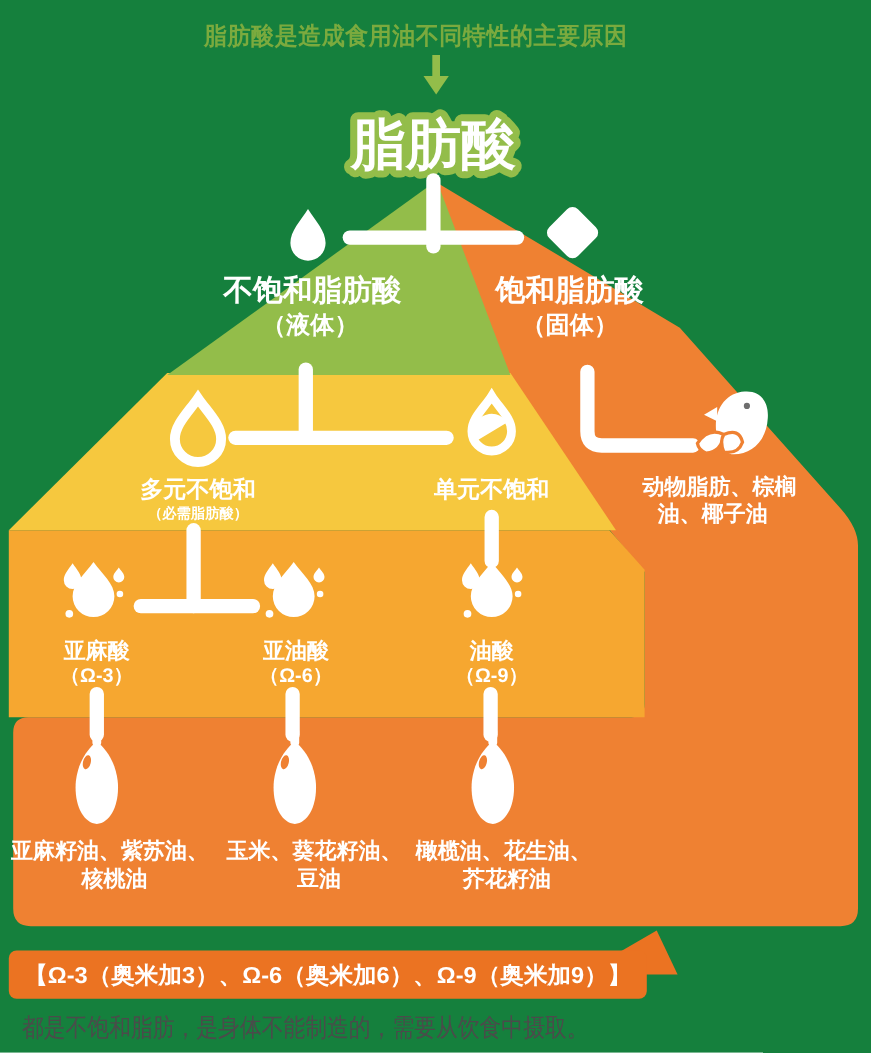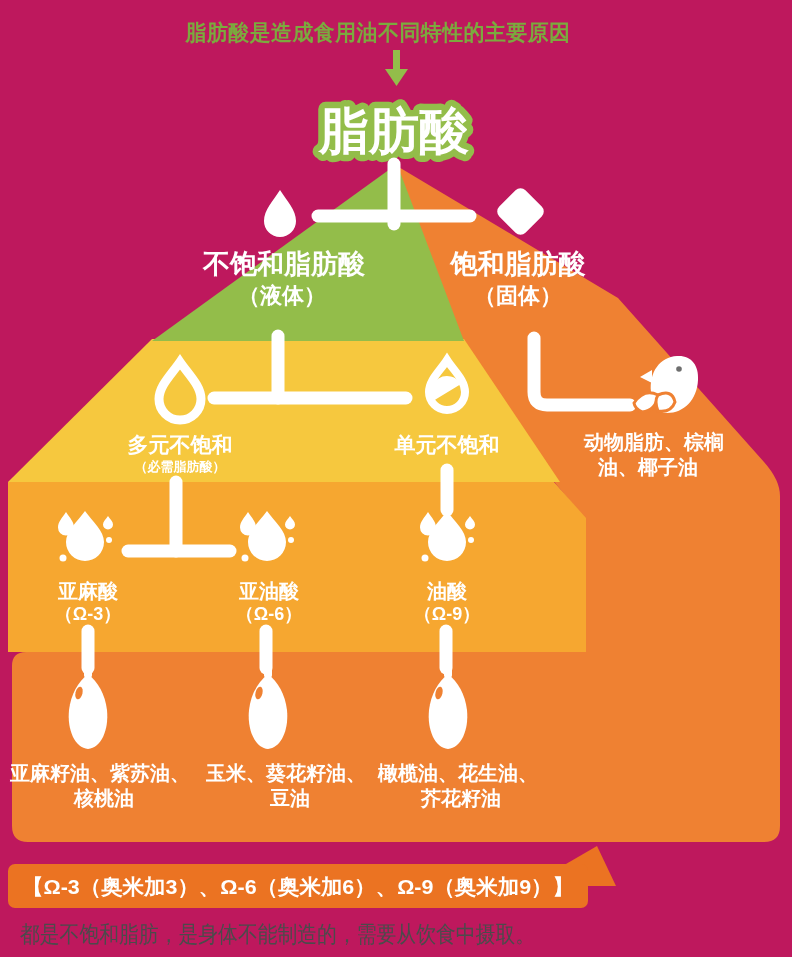--- a/index.html
+++ b/index.html
@@ -1,16 +1,16 @@
 <!DOCTYPE html>
 <html><head>
 <meta charset="utf-8">
 <style>
   html,body{margin:0;padding:0;background:#fff;}
-  .stage{position:relative;width:792px;height:957px;background:#be185d;overflow:hidden;
+  .stage{position:relative;width:792px;height:957px;background:#15803d;overflow:hidden;
          font-family:"Liberation Sans","DejaVu Sans",sans-serif;}
   svg{display:block;}
   text{font-family:"Liberation Sans","DejaVu Sans",sans-serif;}
   .t  {fill:#fff;font-weight:700;text-anchor:middle;}
   .header-t{font-weight:600;text-anchor:middle;font-size:22px;letter-spacing:.5px;}
   .root-t{font-size:50px;font-weight:800;text-anchor:middle;fill:#fff;
           stroke:#93BD4A;stroke-width:13;paint-order:stroke;stroke-linejoin:round;}
   .fs28{font-size:27px;} .fs23{font-size:22px;} .fs21{font-size:21px;}
   .fs20{font-size:20px;} .fs18{font-size:18px;} .fs13{font-size:13px;}
   .note-t{font-weight:400;text-anchor:start;font-size:23px;}

